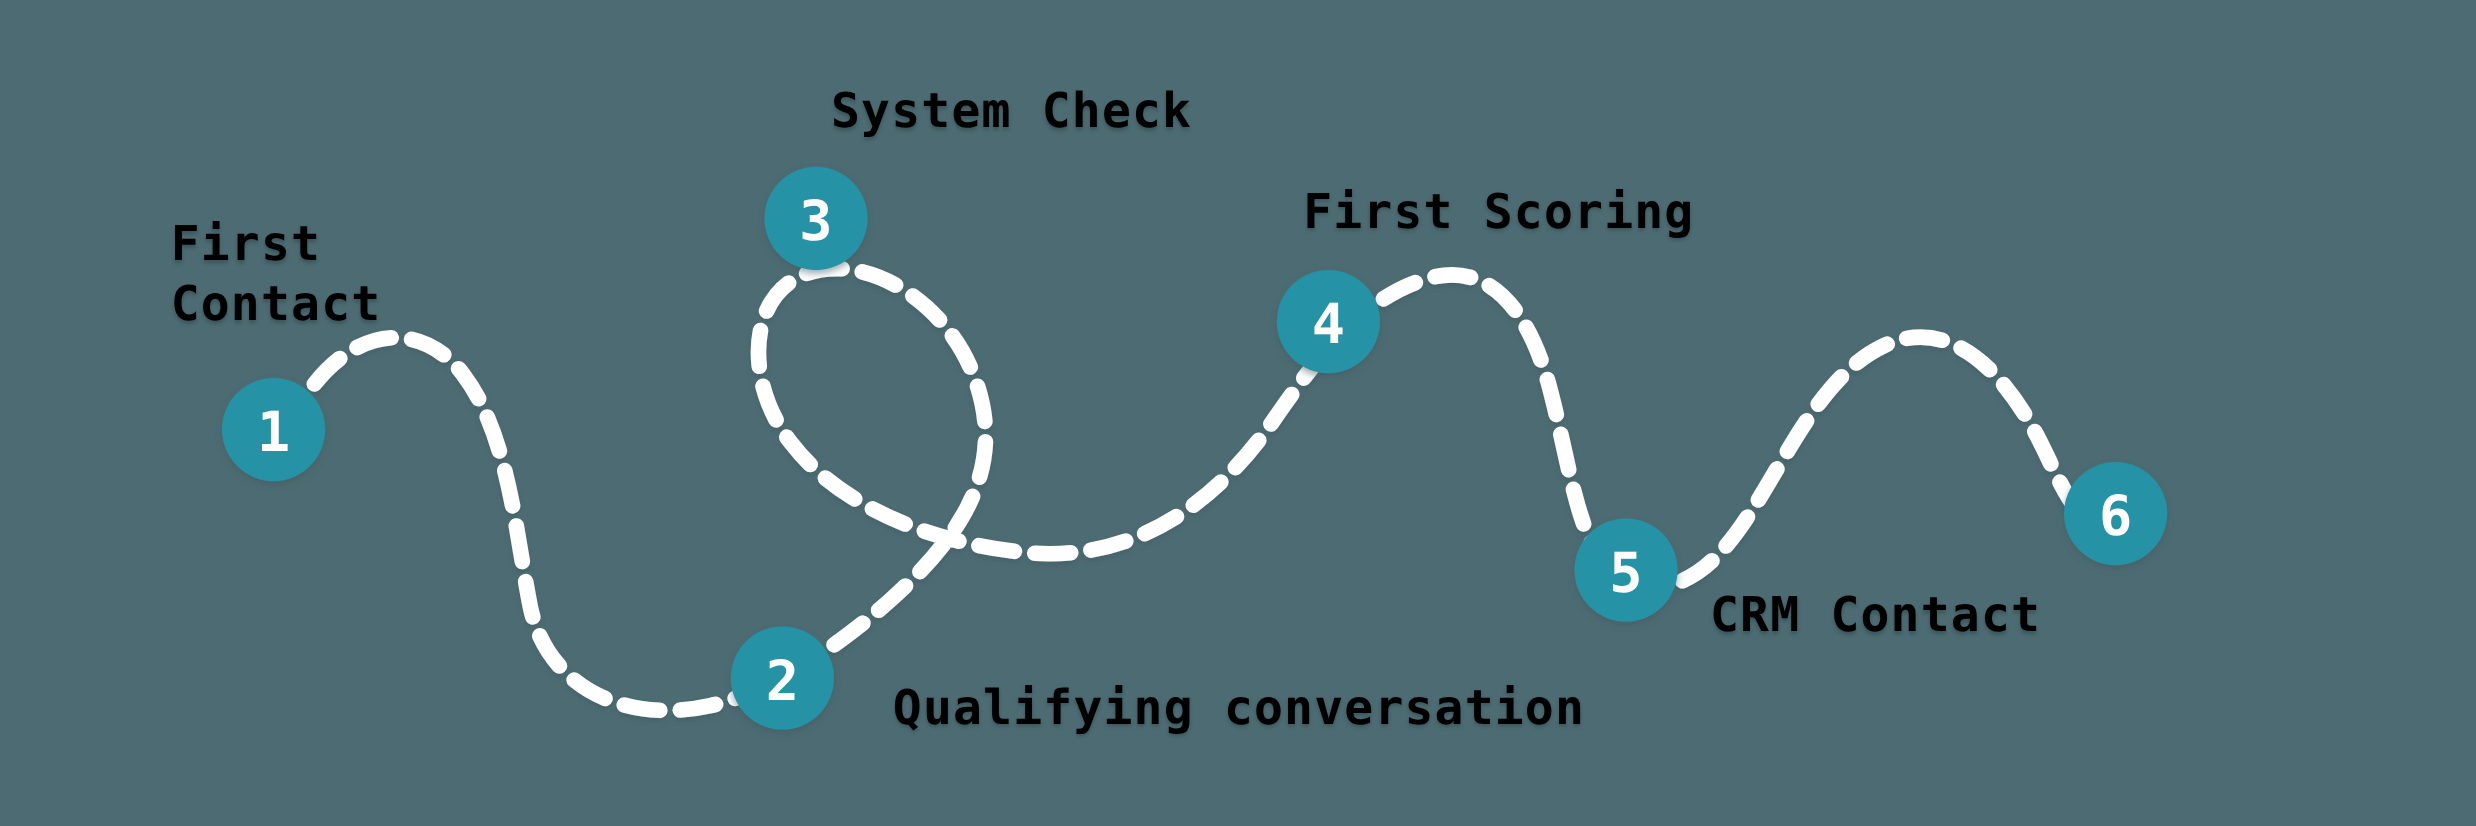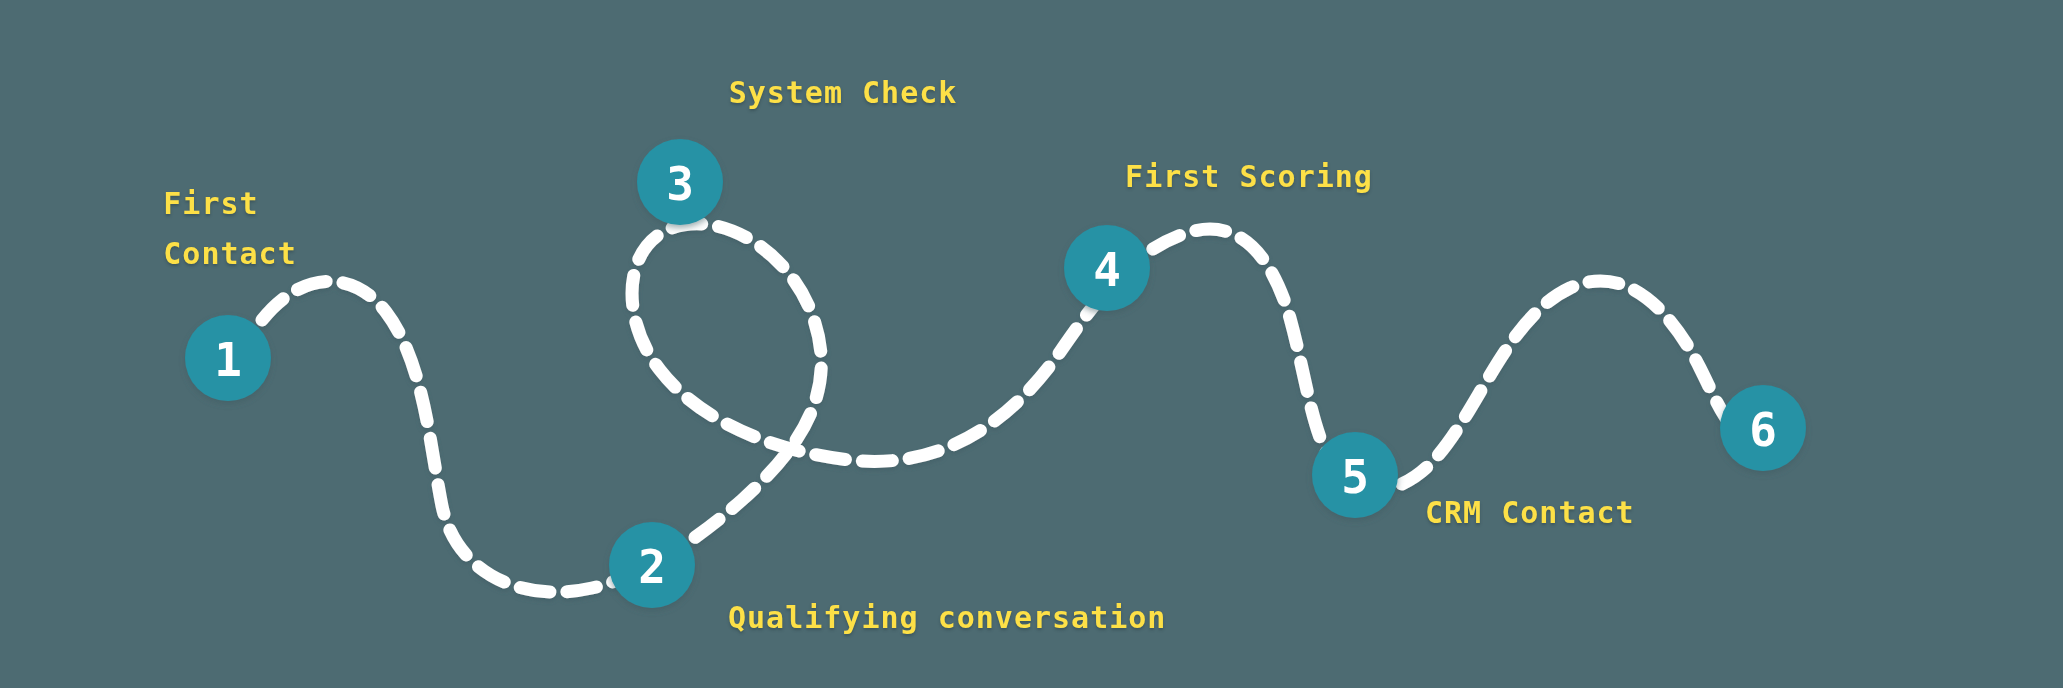--- a/index.html
+++ b/index.html
@@ -35,24 +35,24 @@
   .node-number {
     fill: #ffffff;
     font-family: "DejaVu Sans Mono", "Liberation Mono", monospace;
     font-size: 46px;
     font-weight: bold;
     text-anchor: middle;
     dominant-baseline: central;
   }
   .step-label {
     position: absolute;
-    color: #fde047;
+    color: #000000;
     font-family: "DejaVu Sans Mono", "Liberation Mono", monospace;
     font-weight: bold;
-    font-size: 30px;
+    font-size: 40px;
     line-height: 50px;
     letter-spacing: 1px;
     white-space: pre;
     text-shadow: 0 2px 3px rgba(40,60,66,0.45);
     user-select: none;
   }
   .label-center { transform: translateX(-50%); }
   .label-left   { transform: translateX(0); }
 </style>
 </head>
@@ -106,18 +106,18 @@
       <text class="node-number" x="652" y="567">2</text>
       <text class="node-number" x="680" y="184">3</text>
       <text class="node-number" x="1107" y="270">4</text>
       <text class="node-number" x="1355" y="477">5</text>
       <text class="node-number" x="1763" y="430">6</text>
     </g>
   </svg>
 
   <div class="step-label label-center" style="left:230px; top:179px; text-align:left;">First
 Contact</div>
-  <div class="step-label label-left" style="left:728px; top:565px; text-align:center;margin-top:28px;">Qualifying conversation</div>
+  <div class="step-label label-left" style="left:744px; top:565px; text-align:center;">Qualifying conversation</div>
   <div class="step-label label-center" style="left:843px; top:68px;  text-align:center;">System Check</div>
   <div class="step-label label-center" style="left:1249px; top:152px; text-align:center;">First Scoring</div>
   <div class="step-label label-left" style="left:1425px; top:488px; text-align:left;">CRM Contact</div>
 
 </div>
 
 </body></html>

